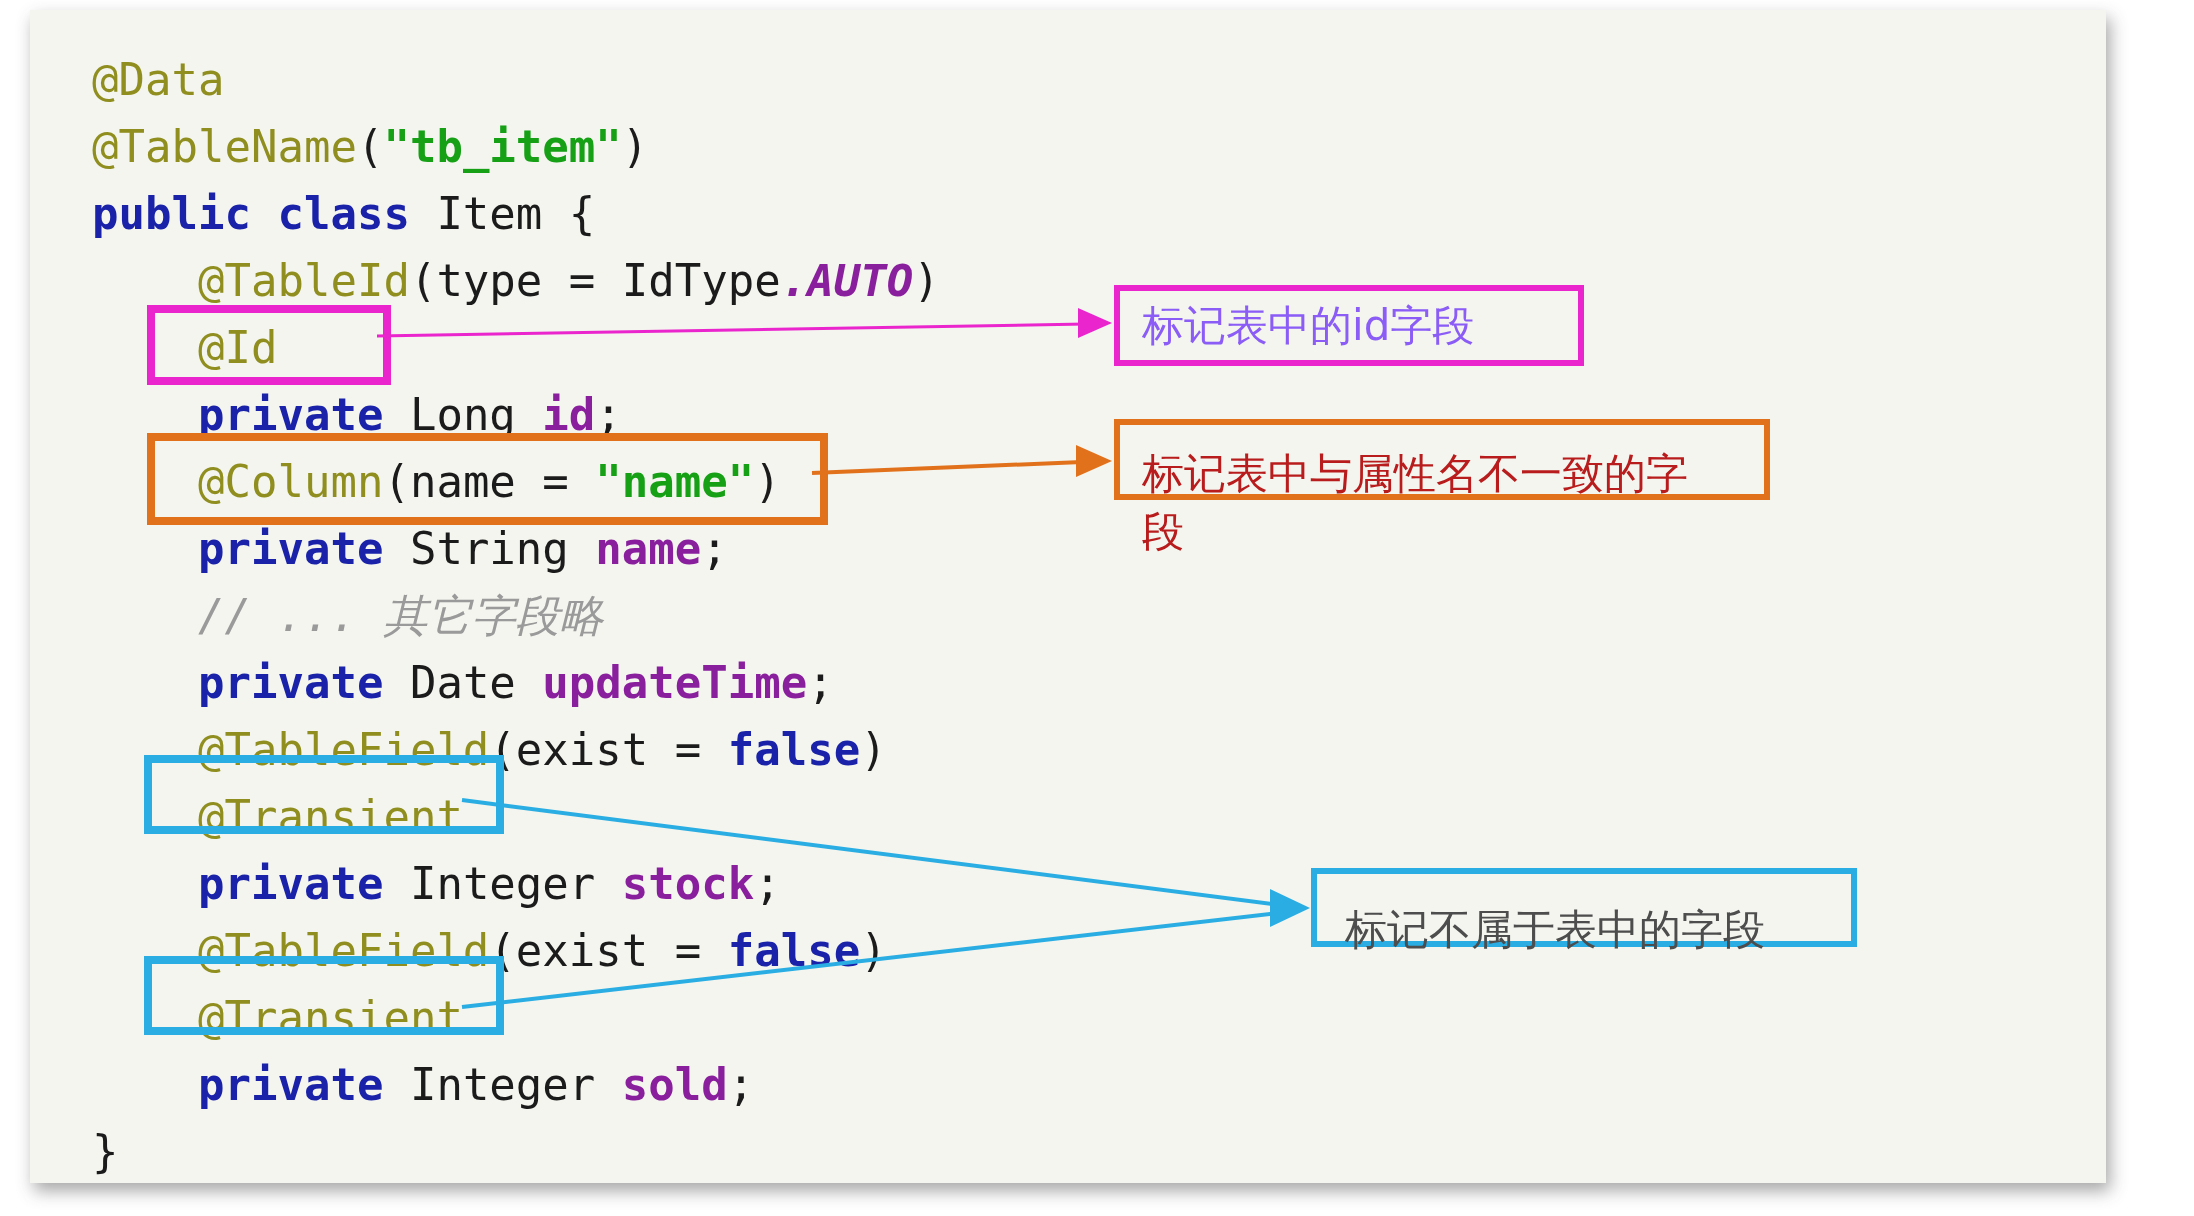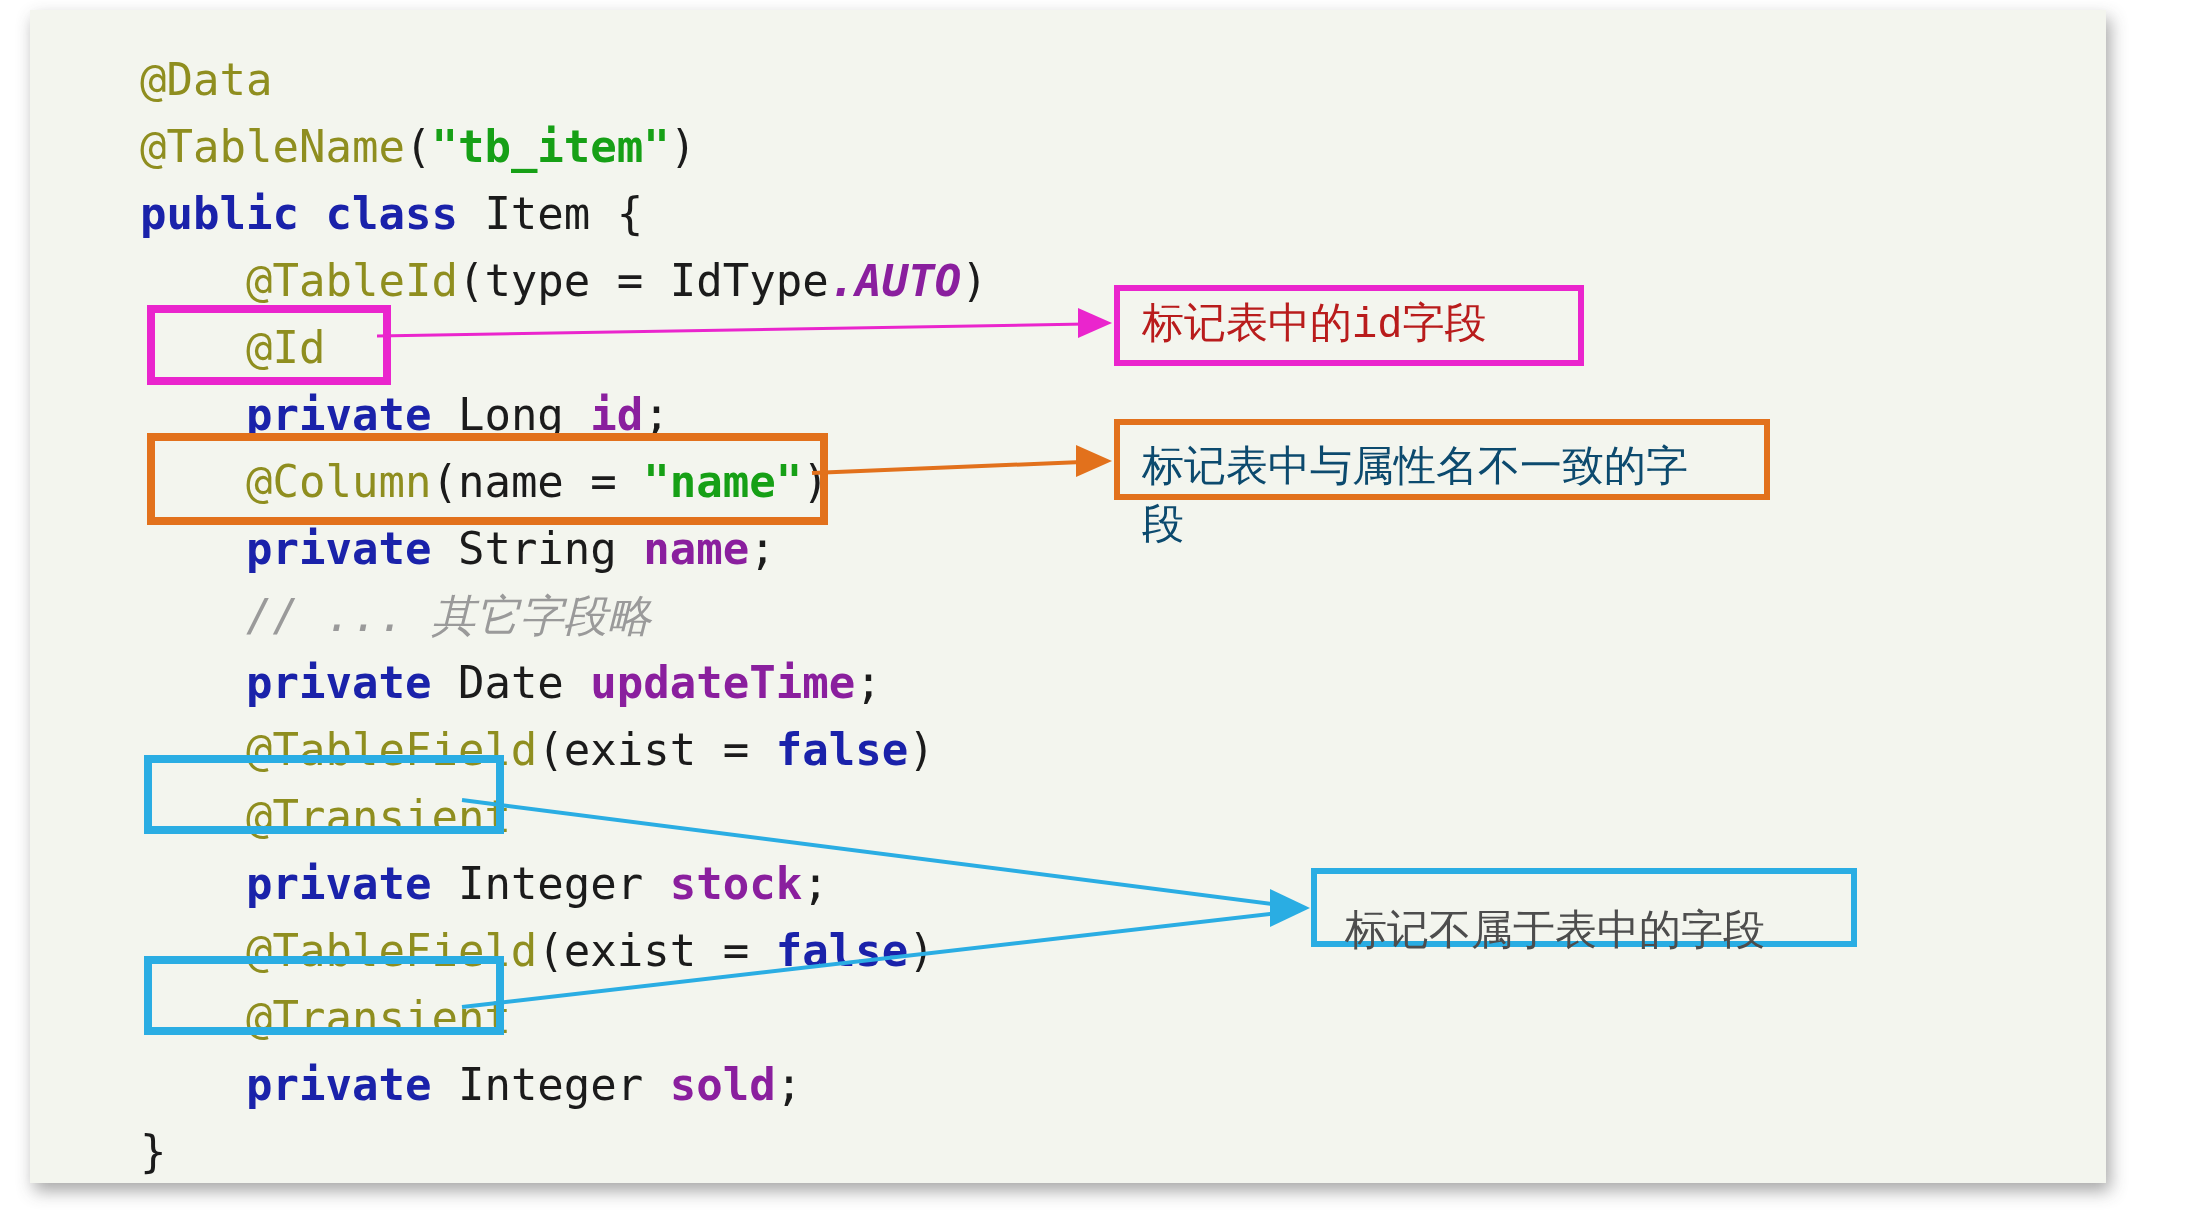--- a/index.html
+++ b/index.html
@@ -21,21 +21,20 @@
     box-shadow: 4px 8px 16px rgba(60,60,60,0.45);
   }
   .code-block {
     position: absolute;
     left: 62px;
     top: 36px;
     font-family: "DejaVu Sans Mono", "Liberation Mono", monospace;
     font-size: 44px;
     line-height: 67px;
     white-space: pre;
-    margin-left: 48px;
   }
   .code-line { height: 67px; }
   .tok-keyword, .tok-string, .tok-field, .tok-const { font-weight: 700; }
   .tok-const, .tok-comment { font-style: italic; }
 
   .hl-box {
     position: absolute;
     border-style: solid;
     border-width: 8px;
     background: transparent;
@@ -70,24 +69,24 @@
   <div class="card" style="background: rgb(243, 245, 238);">
 
     <div class="code-block"><div class="code-line"><span class="tok tok-annotation" style="color: rgb(143, 142, 31);">@Data</span></div><div class="code-line"><span class="tok tok-annotation" style="color: rgb(143, 142, 31);">@TableName</span><span class="tok tok-plain" style="color: rgb(27, 27, 27);">(</span><span class="tok tok-string" style="color: rgb(22, 160, 22);">"tb_item"</span><span class="tok tok-plain" style="color: rgb(27, 27, 27);">)</span></div><div class="code-line"><span class="tok tok-keyword" style="color: rgb(26, 34, 170);">public class</span><span class="tok tok-plain" style="color: rgb(27, 27, 27);"> Item {</span></div><div class="code-line"><span class="tok tok-plain" style="color: rgb(27, 27, 27);">    </span><span class="tok tok-annotation" style="color: rgb(143, 142, 31);">@TableId</span><span class="tok tok-plain" style="color: rgb(27, 27, 27);">(type = IdType</span><span class="tok tok-const" style="color: rgb(138, 31, 158);">.AUTO</span><span class="tok tok-plain" style="color: rgb(27, 27, 27);">)</span></div><div class="code-line"><span class="tok tok-plain" style="color: rgb(27, 27, 27);">    </span><span class="tok tok-annotation" style="color: rgb(143, 142, 31);">@Id</span></div><div class="code-line"><span class="tok tok-plain" style="color: rgb(27, 27, 27);">    </span><span class="tok tok-keyword" style="color: rgb(26, 34, 170);">private</span><span class="tok tok-plain" style="color: rgb(27, 27, 27);"> Long </span><span class="tok tok-field" style="color: rgb(138, 31, 158);">id</span><span class="tok tok-plain" style="color: rgb(27, 27, 27);">;</span></div><div class="code-line"><span class="tok tok-plain" style="color: rgb(27, 27, 27);">    </span><span class="tok tok-annotation" style="color: rgb(143, 142, 31);">@Column</span><span class="tok tok-plain" style="color: rgb(27, 27, 27);">(name = </span><span class="tok tok-string" style="color: rgb(22, 160, 22);">"name"</span><span class="tok tok-plain" style="color: rgb(27, 27, 27);">)</span></div><div class="code-line"><span class="tok tok-plain" style="color: rgb(27, 27, 27);">    </span><span class="tok tok-keyword" style="color: rgb(26, 34, 170);">private</span><span class="tok tok-plain" style="color: rgb(27, 27, 27);"> String </span><span class="tok tok-field" style="color: rgb(138, 31, 158);">name</span><span class="tok tok-plain" style="color: rgb(27, 27, 27);">;</span></div><div class="code-line"><span class="tok tok-plain" style="color: rgb(27, 27, 27);">    </span><span class="tok tok-comment" style="color: rgb(154, 154, 154);">// ... 其它字段略</span></div><div class="code-line"><span class="tok tok-plain" style="color: rgb(27, 27, 27);">    </span><span class="tok tok-keyword" style="color: rgb(26, 34, 170);">private</span><span class="tok tok-plain" style="color: rgb(27, 27, 27);"> Date </span><span class="tok tok-field" style="color: rgb(138, 31, 158);">updateTime</span><span class="tok tok-plain" style="color: rgb(27, 27, 27);">;</span></div><div class="code-line"><span class="tok tok-plain" style="color: rgb(27, 27, 27);">    </span><span class="tok tok-annotation" style="color: rgb(143, 142, 31);">@TableField</span><span class="tok tok-plain" style="color: rgb(27, 27, 27);">(exist = </span><span class="tok tok-keyword" style="color: rgb(26, 34, 170);">false</span><span class="tok tok-plain" style="color: rgb(27, 27, 27);">)</span></div><div class="code-line"><span class="tok tok-plain" style="color: rgb(27, 27, 27);">    </span><span class="tok tok-annotation" style="color: rgb(143, 142, 31);">@Transient</span></div><div class="code-line"><span class="tok tok-plain" style="color: rgb(27, 27, 27);">    </span><span class="tok tok-keyword" style="color: rgb(26, 34, 170);">private</span><span class="tok tok-plain" style="color: rgb(27, 27, 27);"> Integer </span><span class="tok tok-field" style="color: rgb(138, 31, 158);">stock</span><span class="tok tok-plain" style="color: rgb(27, 27, 27);">;</span></div><div class="code-line"><span class="tok tok-plain" style="color: rgb(27, 27, 27);">    </span><span class="tok tok-annotation" style="color: rgb(143, 142, 31);">@TableField</span><span class="tok tok-plain" style="color: rgb(27, 27, 27);">(exist = </span><span class="tok tok-keyword" style="color: rgb(26, 34, 170);">false</span><span class="tok tok-plain" style="color: rgb(27, 27, 27);">)</span></div><div class="code-line"><span class="tok tok-plain" style="color: rgb(27, 27, 27);">    </span><span class="tok tok-annotation" style="color: rgb(143, 142, 31);">@Transient</span></div><div class="code-line"><span class="tok tok-plain" style="color: rgb(27, 27, 27);">    </span><span class="tok tok-keyword" style="color: rgb(26, 34, 170);">private</span><span class="tok tok-plain" style="color: rgb(27, 27, 27);"> Integer </span><span class="tok tok-field" style="color: rgb(138, 31, 158);">sold</span><span class="tok tok-plain" style="color: rgb(27, 27, 27);">;</span></div><div class="code-line"><span class="tok tok-plain" style="color: rgb(27, 27, 27);">}</span></div></div>
 
     <div class="hl-box" style="left: 117px; top: 295px; width: 228px; height: 64px; border-color: rgb(234, 37, 205);"></div>
     <div class="hl-box" style="left: 117px; top: 423px; width: 665px; height: 76px; border-color: rgb(226, 113, 28);"></div>
     <div class="hl-box" style="left: 114px; top: 745px; width: 344px; height: 63px; border-color: rgb(42, 173, 227);"></div>
     <div class="hl-box" style="left: 114px; top: 946px; width: 344px; height: 63px; border-color: rgb(42, 173, 227);"></div>
 
     <div class="callout single" style="left: 1084px; top: 275px; width: 458px; height: 69px; border-color: rgb(234, 37, 205);">
-      <div class="callout-inner" style="padding-left: 22px; color: #b91c1c; font-family: Liberation Mono, monospace;">标记表中的id字段</div>
+      <div class="callout-inner" style="padding-left: 22px; color: #8b5cf6;">标记表中的id字段</div>
     </div>
     <div class="callout" style="left: 1084px; top: 409px; width: 644px; height: 69px; border-color: rgb(226, 113, 28);">
-      <div class="callout-inner" style="padding: 12px 0px 0px 22px; width: 566px; word-break: break-all; color: #0c4a6e;">标记表中与属性名不一致的字段</div>
+      <div class="callout-inner" style="padding: 20px 0px 0px 22px; width: 566px; word-break: break-all; color: #b91c1c;">标记表中与属性名不一致的字段</div>
     </div>
     <div class="callout single" style="left: 1281px; top: 858px; width: 534px; height: 67px; border-color: rgb(42, 173, 227);">
       <div class="callout-inner" style="padding-left: 28px; color: rgb(77, 77, 77); margin-top: 22px;">标记不属于表中的字段</div>
     </div>
   </div>
 
   <svg class="arrows" viewBox="0 0 2194 1216">
     <g>
       <line x1="377" y1="336" x2="1086" y2="324" stroke-width="3" style="stroke: rgb(234, 37, 205);"></line>
       <polygon points="1112,323 1078,308 1078,338" style="fill: rgb(234, 37, 205);"></polygon>

